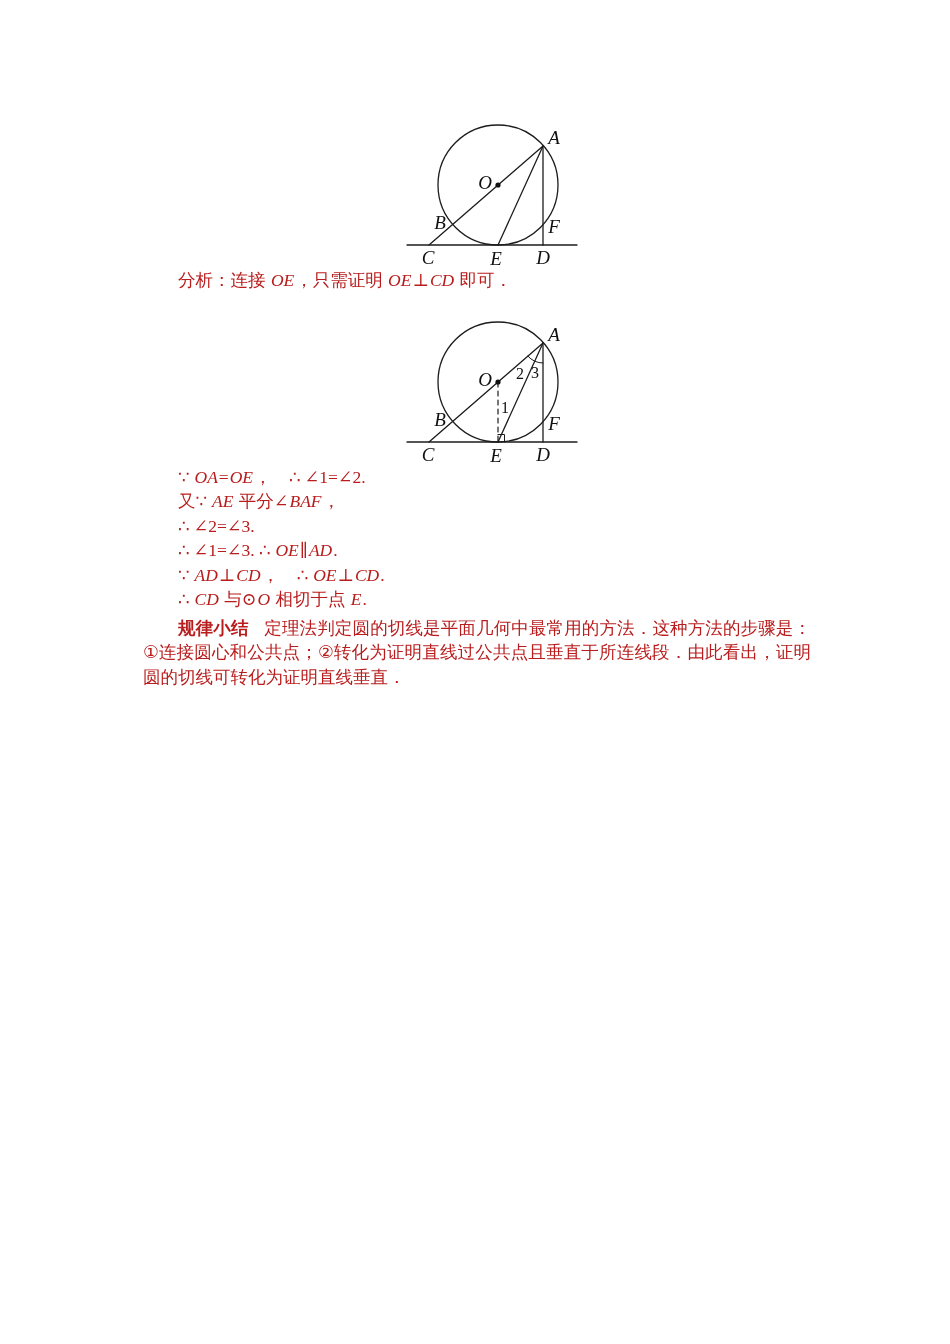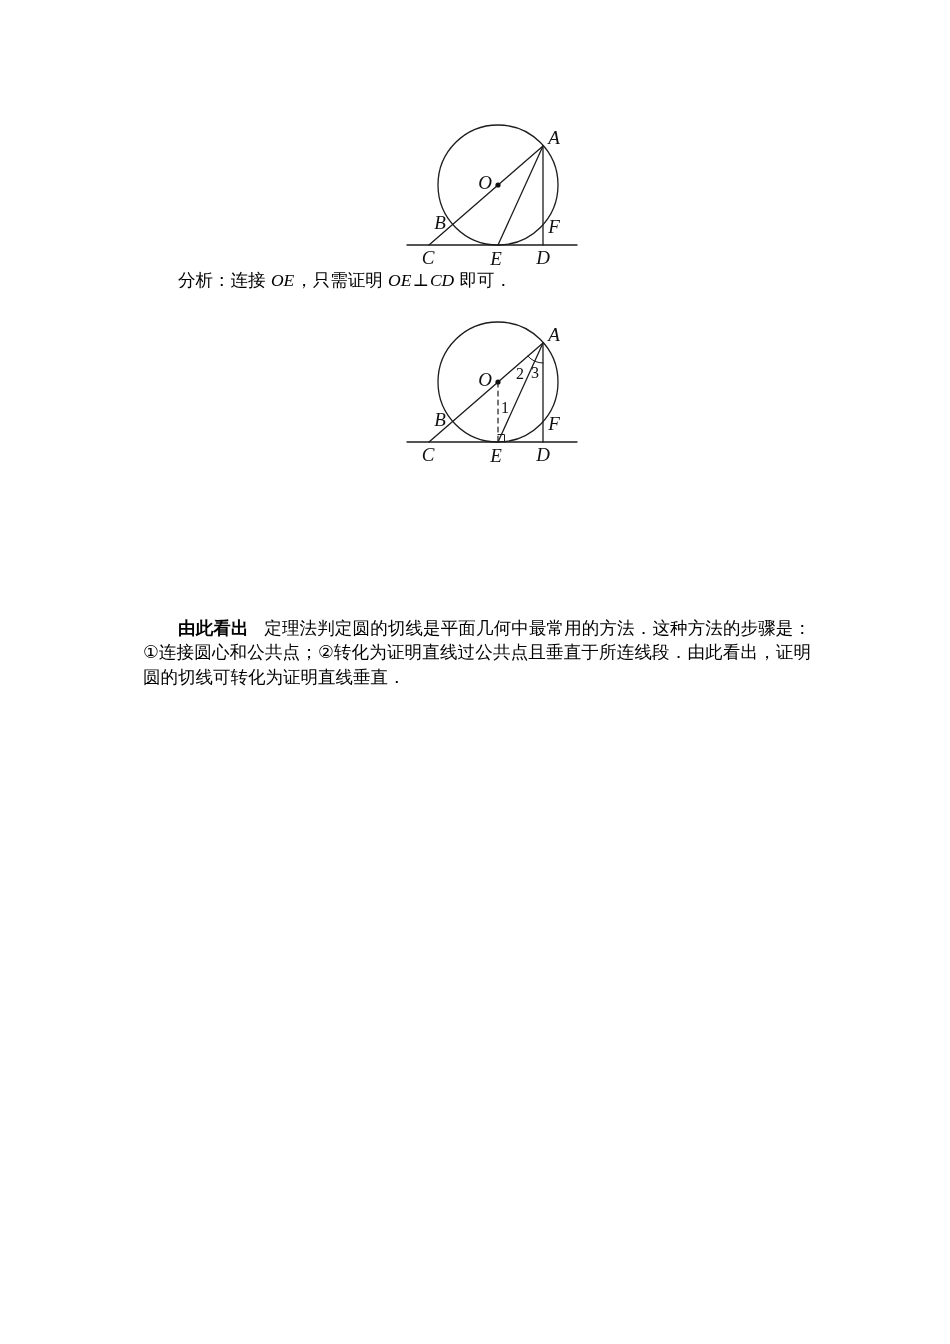--- a/index.html
+++ b/index.html
@@ -28,21 +28,21 @@
     fill: #111111;
     text-anchor: middle;
   }
   .fig text.num { font-size: 16px; font-style: normal; }
   .textblock {
     position: absolute;
     left: 143px;
     width: 668px;
     font-size: 17.5px;
     line-height: 24.4px;
-    color: #000000;
+    color: #b91c1c;
   }
   .textblock p { margin: 0; text-indent: 2em; }
   .textblock i {
     font-style: italic;
     font-family: "Liberation Serif", "DejaVu Serif", serif;
     padding: 0 1px;
   }
   #summary-block { text-align: justify; }
   #summary-block b { font-weight: bold; margin-right: 0.9em; }
 </style>
@@ -86,18 +86,26 @@
     <text x="428" y="461">C</text>
     <text x="543" y="461">D</text>
     <text x="496" y="462">E</text>
     <text x="554" y="430">F</text>
     <text x="485" y="386">O</text>
     <text class="num" x="505" y="413">1</text>
     <text class="num" x="520" y="379">2</text>
     <text class="num" x="535" y="378">3</text>
   </svg>
 
+  <div class="textblock" id="proof-block" style="top:465px;">
+    <p>∵ <i>OA</i>=<i>OE</i>，　∴ ∠1=∠2.</p>
+    <p>又∵ <i>AE</i> 平分∠<i>BAF</i>，</p>
+    <p>∴ ∠2=∠3.</p>
+    <p>∴ ∠1=∠3. ∴ <i>OE</i>∥<i>AD</i>.</p>
+    <p>∵ <i>AD</i>⊥<i>CD</i>，　∴ <i>OE</i>⊥<i>CD</i>.</p>
+    <p>∴ <i>CD</i> 与⊙<i>O</i> 相切于点 <i>E</i>.</p>
+  </div>
 
   <div class="textblock" id="summary-block" style="top:616px;">
-    <p><b>由此看出</b><span>定理法判定圆的切线是平面几何中最常用的方法．这种方法的步骤是：①连接圆心和公共点；②转化为证明直线过公共点且垂直于所连线段．由此看出，证明圆的切线可转化为证明直线垂直．</span></p>
+    <p><b>规律小结</b><span>定理法判定圆的切线是平面几何中最常用的方法．这种方法的步骤是：①连接圆心和公共点；②转化为证明直线过公共点且垂直于所连线段．由此看出，证明圆的切线可转化为证明直线垂直．</span></p>
   </div>
 
 </div>
 
 </body></html>

